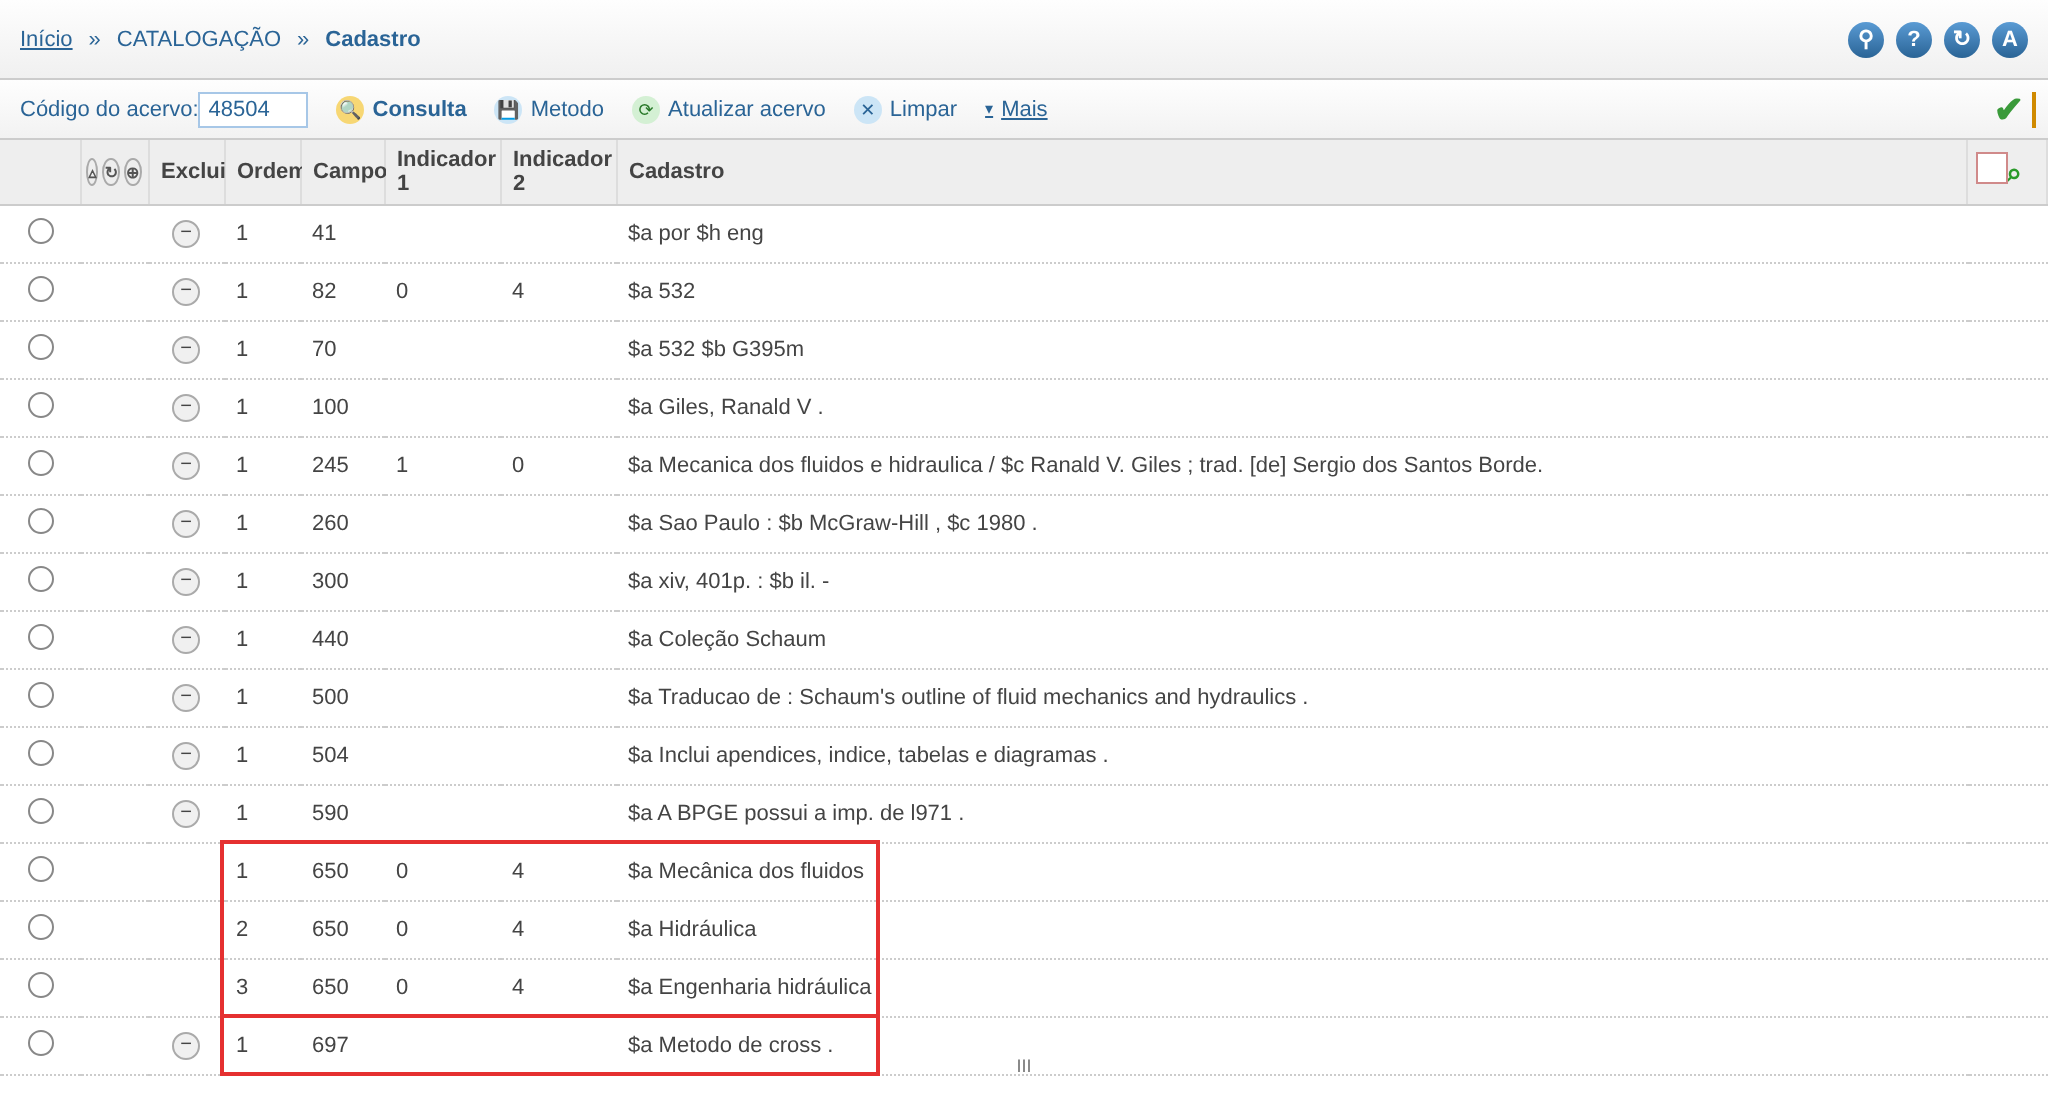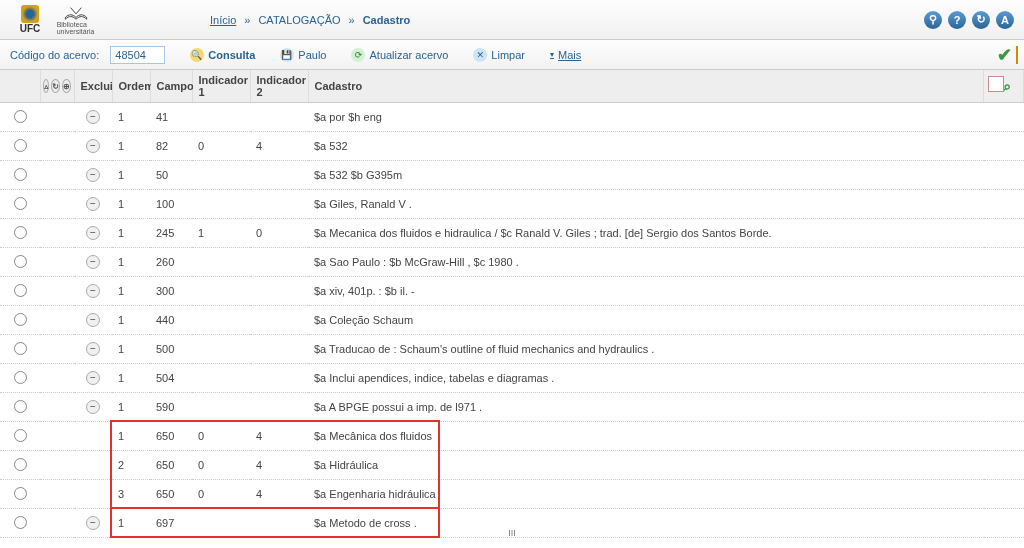--- a/index.html
+++ b/index.html
@@ -11,21 +11,21 @@
   .logo-ufc-text { font-size: 10px; font-weight: bold; color: #333; }
   .logo-book { width: 35px; height: 30px; display: flex; flex-direction: column; align-items: center; justify-content: center; }
   .book-svg { }
   .logo-lib-text { font-size: 7px; color: #555; }
   .breadcrumb { display: flex; align-items: flex-start; gap: 8px; flex: 1; color: #2a6496; font-size: 11px; }
   .breadcrumb a { color: #2a6496; text-decoration: underline; }
   .breadcrumb .sep { color: #2a6496; }
   .breadcrumb .current { font-weight: bold; color: #2a6496; }
   .header-icons { display: flex; gap: 6px; }
   .circ-icon { width: 18px; height: 18px; border-radius: 50%; background: linear-gradient(to bottom, #5a9bd4, #2a6496); display: inline-flex; align-items: center; justify-content: center; color: #fff; font-size: 11px; font-weight: bold; cursor: pointer; }
-  .toolbar { display: flex; align-items: center; height: 30px; padding: 0 10px; gap: 11px; background: linear-gradient(to bottom, #fefefe, #f2f2f2); border-bottom: 1px solid #ccc; position: relative; }
+  .toolbar { display: flex; align-items: center; height: 30px; padding: 0 10px; gap: 0; background: linear-gradient(to bottom, #fefefe, #f2f2f2); border-bottom: 1px solid #ccc; position: relative; }
   .toolbar-label { color: #2a6496; font-size: 11px; }
   .toolbar input[type="text"] { width: 55px; height: 18px; border: 1px solid #a7c7e7; padding: 0 4px; font-size: 11px; color: #2a6496; }
   .tbtn { display: inline-flex; align-items: center; gap: 4px; color: #2a6496; cursor: pointer; margin-left: 14px; }
   .tbtn .ticon { width: 14px; height: 14px; border-radius: 50%; display: inline-flex; align-items: center; justify-content: center; font-size: 9px; }
   .ticon.search { background: #f7d774; color: #8a5a00; }
   .ticon.save { background: #cce5f6; color: #2a6496; }
   .ticon.refresh { background: #d4f0d4; color: #2a7a2a; }
   .ticon.clear { background: #cce5f6; color: #2a6496; }
   .tb-more { display: inline-flex; align-items: center; gap: 4px; color: #2a6496; cursor: pointer; margin-left: 14px; text-decoration: underline; }
   .tb-more .chev { font-size: 8px; }
@@ -55,33 +55,20 @@
   .icon-search { color: #2a9a2a; font-size: 14px; font-weight: bold; }
   .highlight-box { position: absolute; border: 2px solid #e53030; pointer-events: none; z-index: 5; }
   .content-area { position: relative; }
   .scroll-hint { position: absolute; bottom: 0; left: 50%; transform: translateX(-50%); font-size: 9px; color: #777; }
   td.cell-left { text-align: left; padding-left: 14px; }
 </style>
 </head>
 <body>
 
 <div class="header">
-  <div class="logo-area">
-    <div class="logo-ufc">
-      <div class="logo-shield"></div>
-      <div class="logo-ufc-text">UFC</div>
-    </div>
-    <div class="logo-book">
-      <svg class="book-svg" width="28" height="18" viewBox="0 0 28 18">
-        <path d="M2 14 C6 10 10 10 14 14 C18 10 22 10 26 14 L26 16 C22 12 18 12 14 16 C10 12 6 12 2 16 Z" fill="none" stroke="#333" stroke-width="1"></path>
-        <path d="M8 3 L14 10 L20 3" fill="none" stroke="#333" stroke-width="1"></path>
-      </svg>
-      <div class="logo-lib-text">Biblioteca universitária</div>
-    </div>
-  </div>
   <div class="breadcrumb">
     <a href="#">Início</a>
     <span class="sep">»</span>
     <span>CATALOGAÇÃO</span>
     <span class="sep">»</span>
     <span class="current">Cadastro</span>
   </div>
   <div class="header-icons">
     <span class="circ-icon">⚲</span>
     <span class="circ-icon">?</span>
@@ -92,21 +79,21 @@
 
 <div class="toolbar">
   <span class="toolbar-label">Código do acervo:</span>
   <input type="text" value="48504" style="">
   <span class="tbtn">
     <span class="ticon search">🔍</span>
     <b>Consulta</b>
   </span>
   <span class="tbtn">
     <span class="ticon save">💾</span>
-    <span>Paulo</span>
+    <span>Metodo</span>
   </span>
   <span class="tbtn">
     <span class="ticon refresh">⟳</span>
     <span>Atualizar acervo</span>
   </span>
   <span class="tbtn">
     <span class="ticon clear">✕</span>
     <span>Limpar</span>
   </span>
   <span class="tb-more">
@@ -165,21 +152,21 @@
             <td class="col-campo cell-left">82</td>
             <td class="col-ind1 cell-left">0</td>
             <td class="col-ind2 cell-left">4</td>
             <td colspan="2">$a 532</td>
           </tr>
           <tr>
             <td class="col-radio"><span class="radio-shape"></span></td>
             <td class="col-ctrl"></td>
             <td class="col-excl"><span class="minus-btn">−</span></td>
             <td class="col-ord cell-left">1</td>
-            <td class="col-campo cell-left">50</td>
+            <td class="col-campo cell-left">70</td>
             <td class="col-ind1 cell-left"></td>
             <td class="col-ind2 cell-left"></td>
             <td colspan="2">$a 532 $b G395m</td>
           </tr>
           <tr>
             <td class="col-radio"><span class="radio-shape"></span></td>
             <td class="col-ctrl"></td>
             <td class="col-excl"><span class="minus-btn">−</span></td>
             <td class="col-ord cell-left">1</td>
             <td class="col-campo cell-left">100</td>

